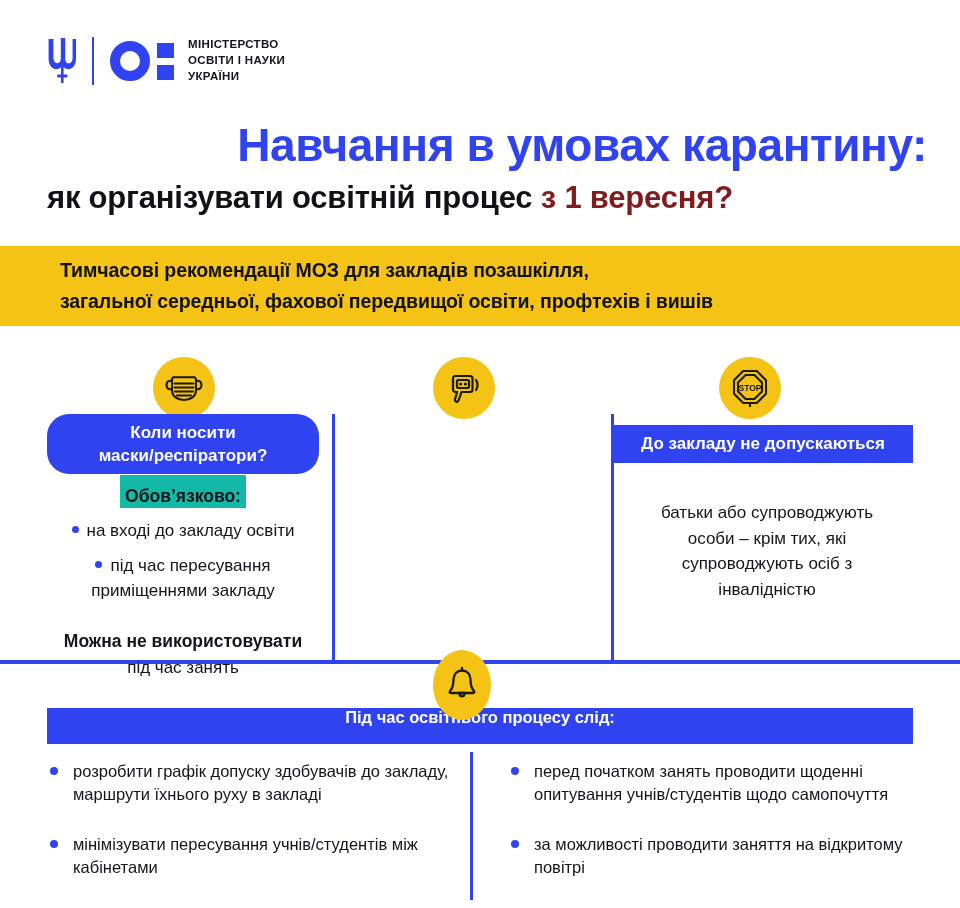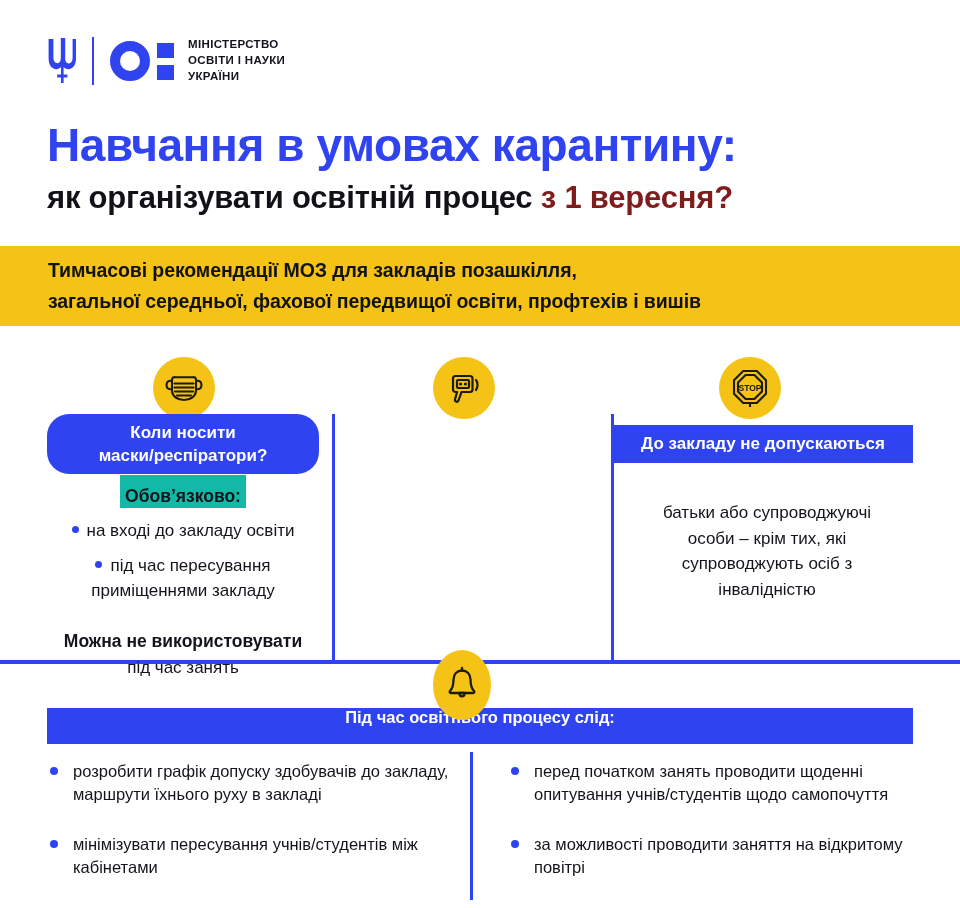--- a/index.html
+++ b/index.html
@@ -17,29 +17,29 @@
   .logo-sep { width:2px; height:48px; background:#2F44F0; margin:0 16px 0 14px; }
   .logo-mark { display:flex; align-items:center; gap:7px; }
   .logo-o { width:40px; height:40px; border-radius:50%; border:10px solid #2F44F0; }
   .logo-bars { display:flex; flex-direction:column; gap:7px; }
   .logo-bars i { display:block; width:17px; height:15px; background:#2F44F0; }
   .logo-text { margin-left:14px; color:#13131f; font-size:11.5px; font-weight:bold;
                line-height:1.38; letter-spacing:.35px; text-transform:uppercase; }
 
   
   .title1 { position:absolute; left:47px; top:118px; width:880px;
-            font-size:46px; font-weight:bold; color:#2F44F0; letter-spacing:-0.4px; white-space:nowrap; }
+            font-size:46px; font-weight:bold; color:#2F44F0; letter-spacing:-0.4px; white-space:nowrap;text-align:right; }
   .title2 { position:absolute; left:47px; top:180px; width:890px;
             font-size:31px; font-weight:bold; color:#111118; letter-spacing:-0.2px; white-space:nowrap; }
   .title2 .hl { color:#7f1d1d; }
 
   
   .banner { position:absolute; left:0; top:246px; width:960px; height:80px;
             background:#F5C315; display:flex; flex-direction:column;
-            justify-content:center; padding-left:48px; }
+            justify-content:center; padding-left:60px; }
   .banner div { font-size:19.5px; font-weight:bold; color:#111118; line-height:1.58; letter-spacing:-0.1px; }
 
   
   .icon-circle { position:absolute; width:62px; height:62px; border-radius:50%;
                  background:#F5C315; display:flex; align-items:center; justify-content:center; z-index:5; }
   #ic-mask  { left:153px; top:357px; }
   #ic-therm { left:433px; top:357px; }
   #ic-stop  { left:719px; top:357px;text-align:center; }
   #ic-bell  { left:433px; top:650px; width:58px; height:70px; border-radius:50%/50%; }
 
@@ -180,21 +180,21 @@
       <span>приміщеннями закладу</span>
     </div>
     <div class="gap-l"></div>
     <div class="strong-line">Можна не використовувати</div>
     <div class="plain">під час занять</div>
   </div>
 
 
   <div class="col-body" id="b3">
     <div class="plain">
-      <span>батьки або супроводжуючі</span><br>
+      <span>батьки або супроводжують</span><br>
       <span>особи – крім тих, які</span><br>
       <span>супроводжують осіб з</span><br>
       <span>інвалідністю</span>
     </div>
   </div>
 
   <div class="icon-circle" id="ic-bell">
     <svg width="32" height="38" viewBox="0 0 32 38">
       <g fill="none" stroke="#1b1b13" stroke-width="2.3" stroke-linecap="round" stroke-linejoin="round">
         <path d="M16 4.5 c-5 0-8.5 3.8-8.5 9 0 6-1.5 9.5-3.5 11.5 -.8.8-.3 2 .9 2 H27.1 c1.2 0 1.7-1.2.9-2 -2-2-3.5-5.5-3.5-11.5 0-5.2-3.5-9-8.5-9z"></path>

